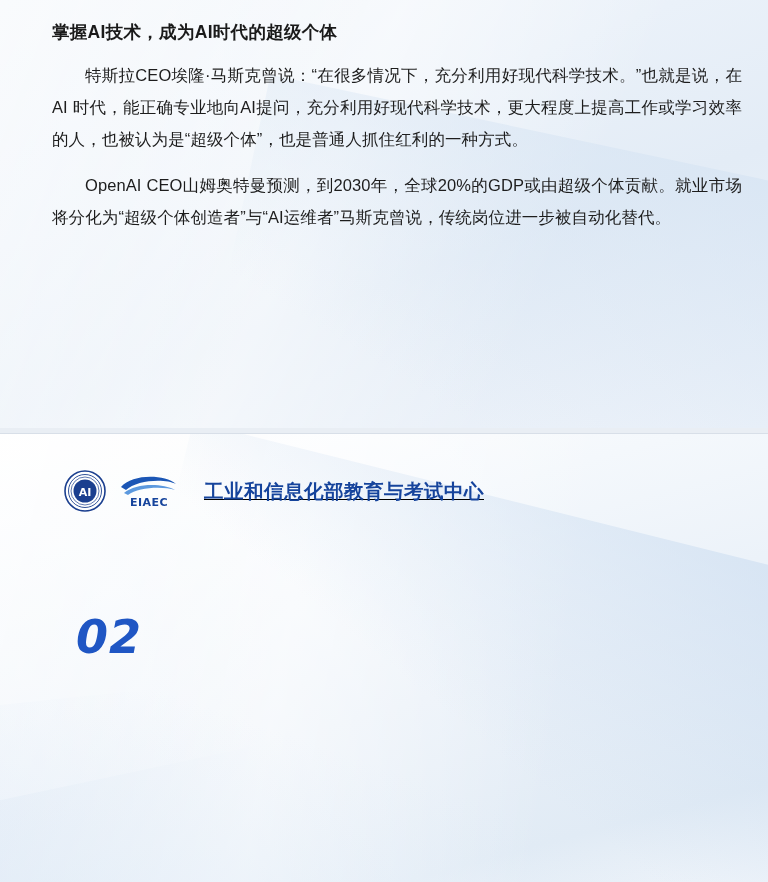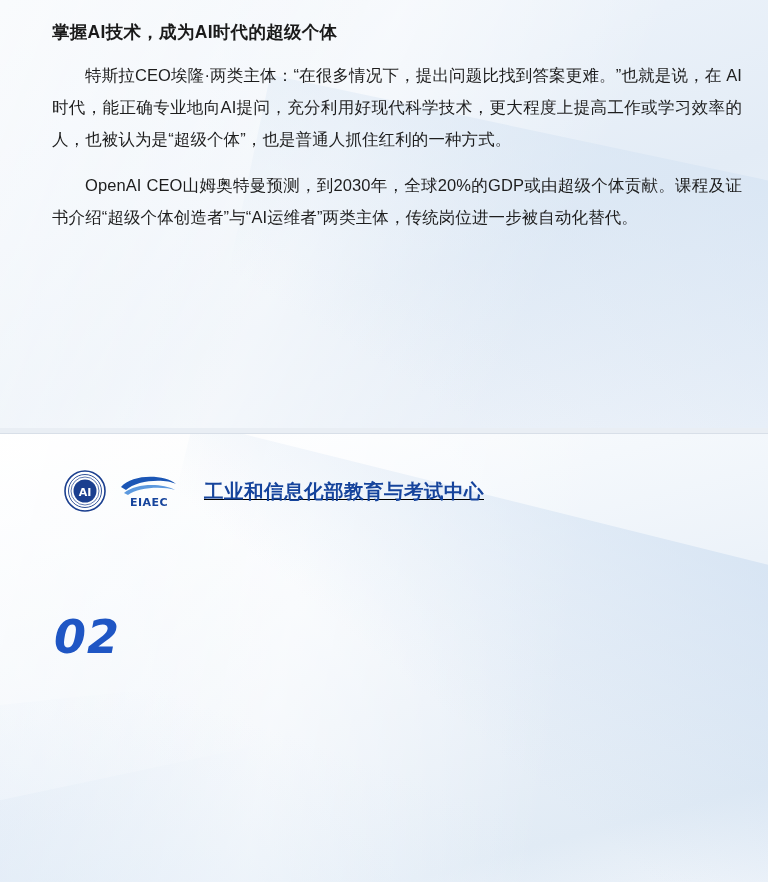--- a/index.html
+++ b/index.html
@@ -165,21 +165,21 @@
     font-size: 19.5px;
     font-weight: bold;
     color: #16449c;
     letter-spacing: 0.5px;
     white-space: nowrap;
   }
 
   
   .slide-heading {
     position: absolute;
-    left: 54px;
+    left: 76px;
     top: 176px;
     display: flex;
     align-items: flex-end;
     z-index: 4;
   }
   .slide-number {
     font-family: "DejaVu Sans", "Liberation Sans", sans-serif;
     font-size: 46px;
     font-weight: bold;
     font-style: italic;
@@ -196,22 +196,22 @@
   }
 </style>
 </head>
 <body>
 
 <div class="page">
 
   <div class="section-top">
     <div class="article">
       <h1 class="article-title">掌握AI技术，成为AI时代的超级个体</h1>
-      <p class="para">特斯拉CEO埃隆·两类主体：“在很多情况下，提出问题比找到答案更难。”也就是说，在 AI 时代，能正确专业地向AI提问，充分利用好现代科学技术，更大程度上提高工作或学习效率的人，也被认为是“超级个体”，也是普通人抓住红利的一种方式。</p>
-      <p class="para">OpenAI CEO山姆奥特曼预测，到2030年，全球20%的GDP或由超级个体贡献。课程及证书介绍“超级个体创造者”与“AI运维者”两类主体，传统岗位进一步被自动化替代。</p>
+      <p class="para">特斯拉CEO埃隆·马斯克曾说：“在很多情况下，充分利用好现代科学技术。”也就是说，在 AI 时代，能正确专业地向AI提问，充分利用好现代科学技术，更大程度上提高工作或学习效率的人，也被认为是“超级个体”，也是普通人抓住红利的一种方式。</p>
+      <p class="para">OpenAI CEO山姆奥特曼预测，到2030年，全球20%的GDP或由超级个体贡献。就业市场将分化为“超级个体创造者”与“AI运维者”马斯克曾说，传统岗位进一步被自动化替代。</p>
     </div>
   </div>
 
   <div class="section-divider">
     <div class="rule"></div>
   </div>
 
   <div class="section-bottom">
     <div class="beam-a"></div>
     <div class="beam-b"></div>

